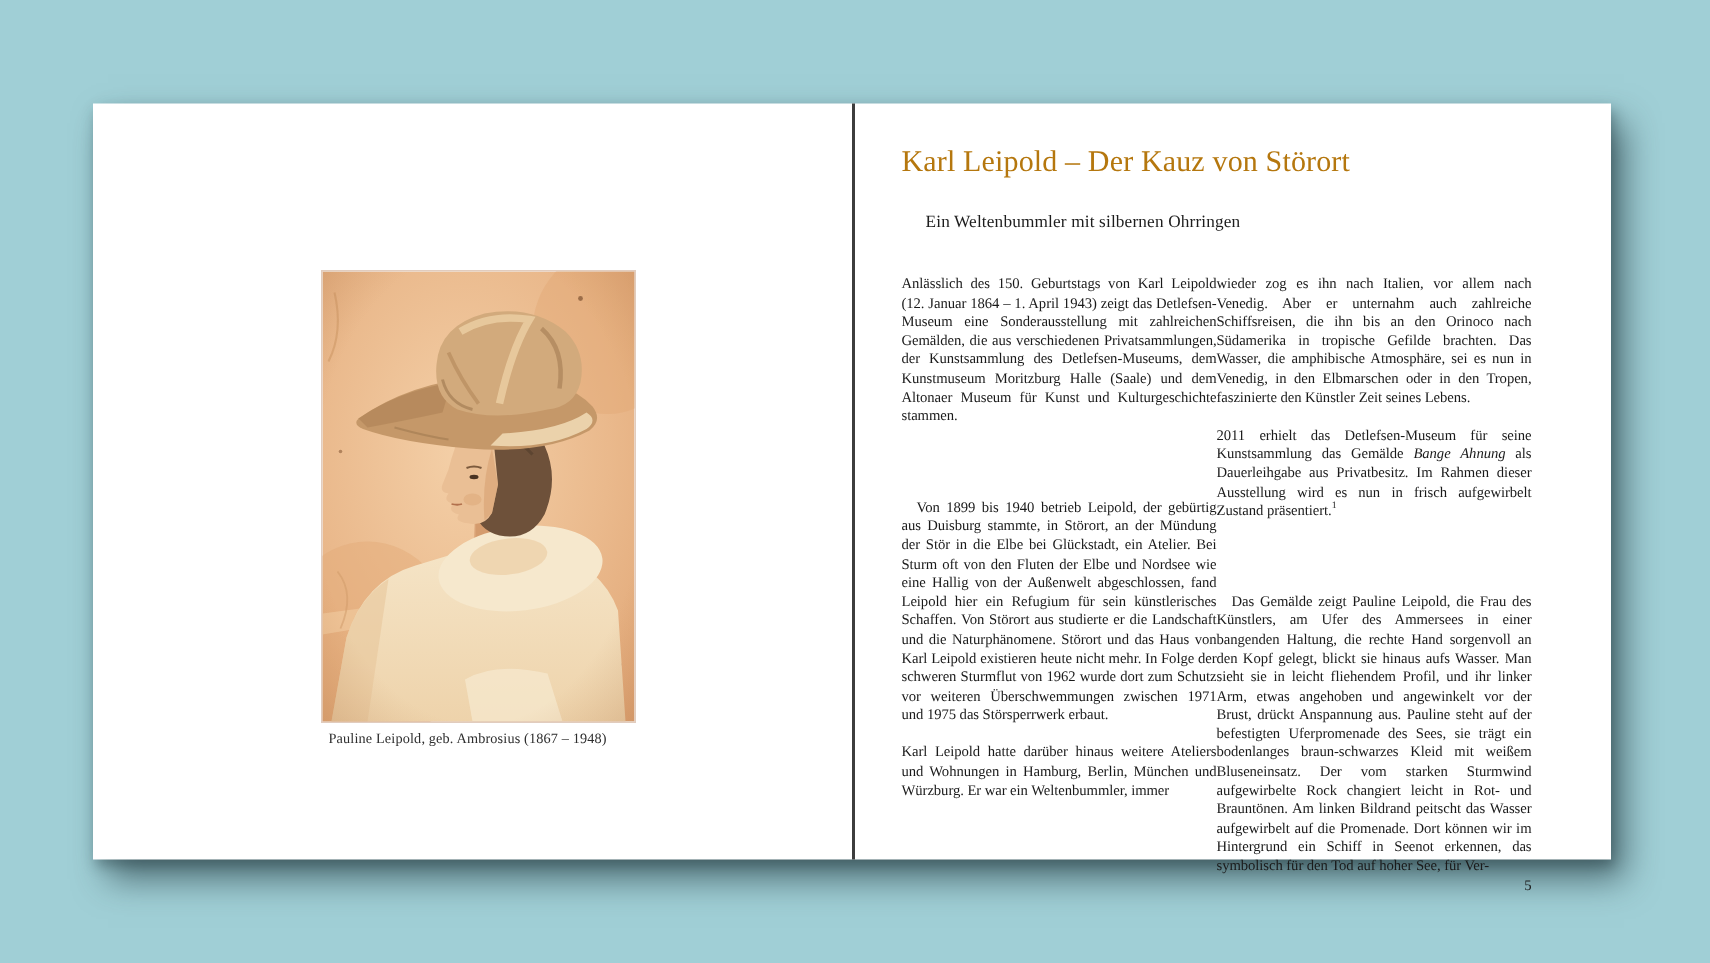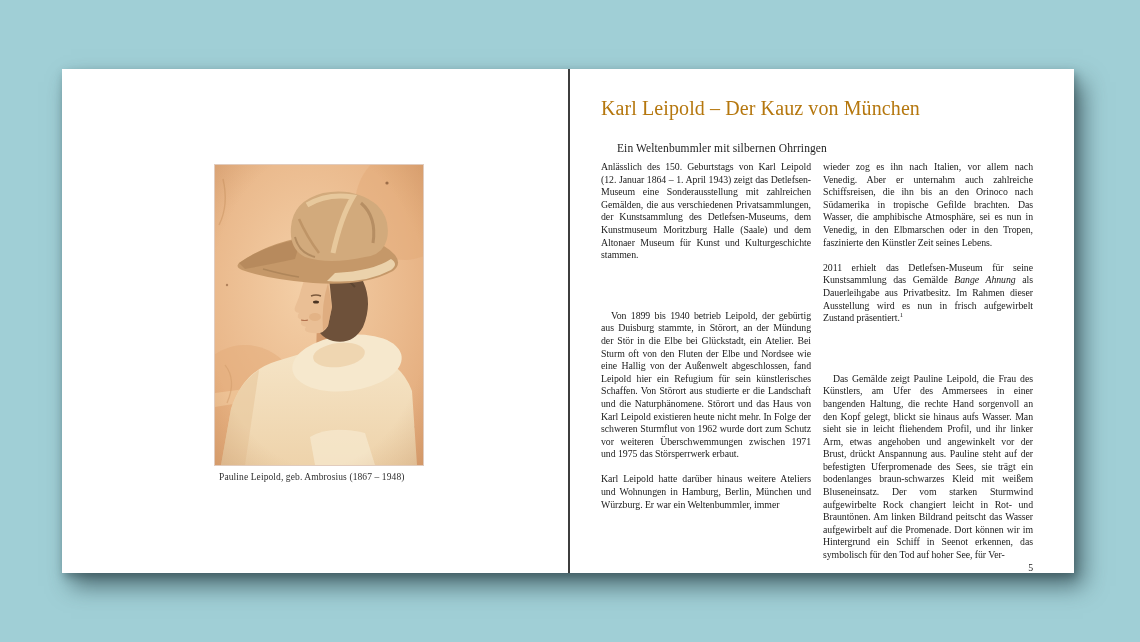--- a/index.html
+++ b/index.html
@@ -29,21 +29,21 @@
     top: 0;
     width: 2px;
     height: 504px;
     background: #3d3d3d;
   }
   
   figure.portrait {
     margin: 0;
     position: absolute;
     left: 153px;
-    top: 96px;
+    top: 112px;
     width: 192px;
   }
   figure.portrait svg {
     display: block;
     width: 208px;
     height: 300px;
     outline: 1px solid rgba(170, 110, 70, 0.35);
   }
   figcaption {
     margin-top: 6px;
@@ -72,24 +72,23 @@
     margin: 16px;
     font-size: 11.5px;
     font-weight: normal;
     color: #1d1d1d;
     letter-spacing: 0.1px;
     white-space: nowrap;
   }
   .cols {
     position: absolute;
     left: 539px;
-    top: 92px;
+    top: 115px;
     width: 432px;
     display: flex;
-    gap: 12px;
   }
   .col {
     width: 210px;
     font-size: 9.8px;
     line-height: 12.6px;
     color: #1a1a1a;
     text-align: justify;
     letter-spacing: -0.05px;
     hyphens: auto;
     -webkit-hyphens: auto;
@@ -176,21 +175,21 @@
 
         <rect x="0" y="0" width="208" height="300" fill="url(#vign)"></rect>
       </svg>
       <figcaption>Pauline Leipold, geb. Ambrosius (1867 – 1948)</figcaption>
     </figure>
   </div>
 
   <div class="spine"></div>
 
   <div>
-    <h1 class="chapter-title">Karl Leipold – Der Kauz von München</h1>
+    <h1 class="chapter-title">Karl Leipold – Der Kauz von Störort</h1>
     <h2 class="chapter-subtitle">Ein Weltenbummler mit silbernen Ohrringen</h2>
 
     <div class="cols">
       <div class="col">
         <p>Anlässlich des 150. Geburtstags von Karl Leipold (12. Januar 1864 – 1. April 1943) zeigt das Detlefsen-Museum eine Sonderausstellung mit zahlreichen Gemälden, die aus verschiedenen Privatsammlungen, der Kunstsammlung des Detlefsen-Museums, dem Kunstmuseum Moritzburg Halle (Saale) und dem Altonaer Museum für Kunst und Kulturgeschichte stammen.</p>
         <p class="ind">Von 1899 bis 1940 betrieb Leipold, der gebürtig aus Duisburg stammte, in Störort, an der Mündung der Stör in die Elbe bei Glückstadt, ein Atelier. Bei Sturm oft von den Fluten der Elbe und Nordsee wie eine Hallig von der Außenwelt abgeschlossen, fand Leipold hier ein Refugium für sein künstlerisches Schaffen. Von Störort aus studierte er die Landschaft und die Naturphänomene. Störort und das Haus von Karl Leipold existieren heute nicht mehr. In Folge der schweren Sturmflut von 1962 wurde dort zum Schutz vor weiteren Überschwemmungen zwischen 1971 und 1975 das Störsperrwerk erbaut.</p>
         <p class="gap">Karl Leipold hatte darüber hinaus weitere Ateliers und Wohnungen in Hamburg, Berlin, München und Würzburg. Er war ein Weltenbummler, immer</p>
       </div>
 
       <div class="col">

